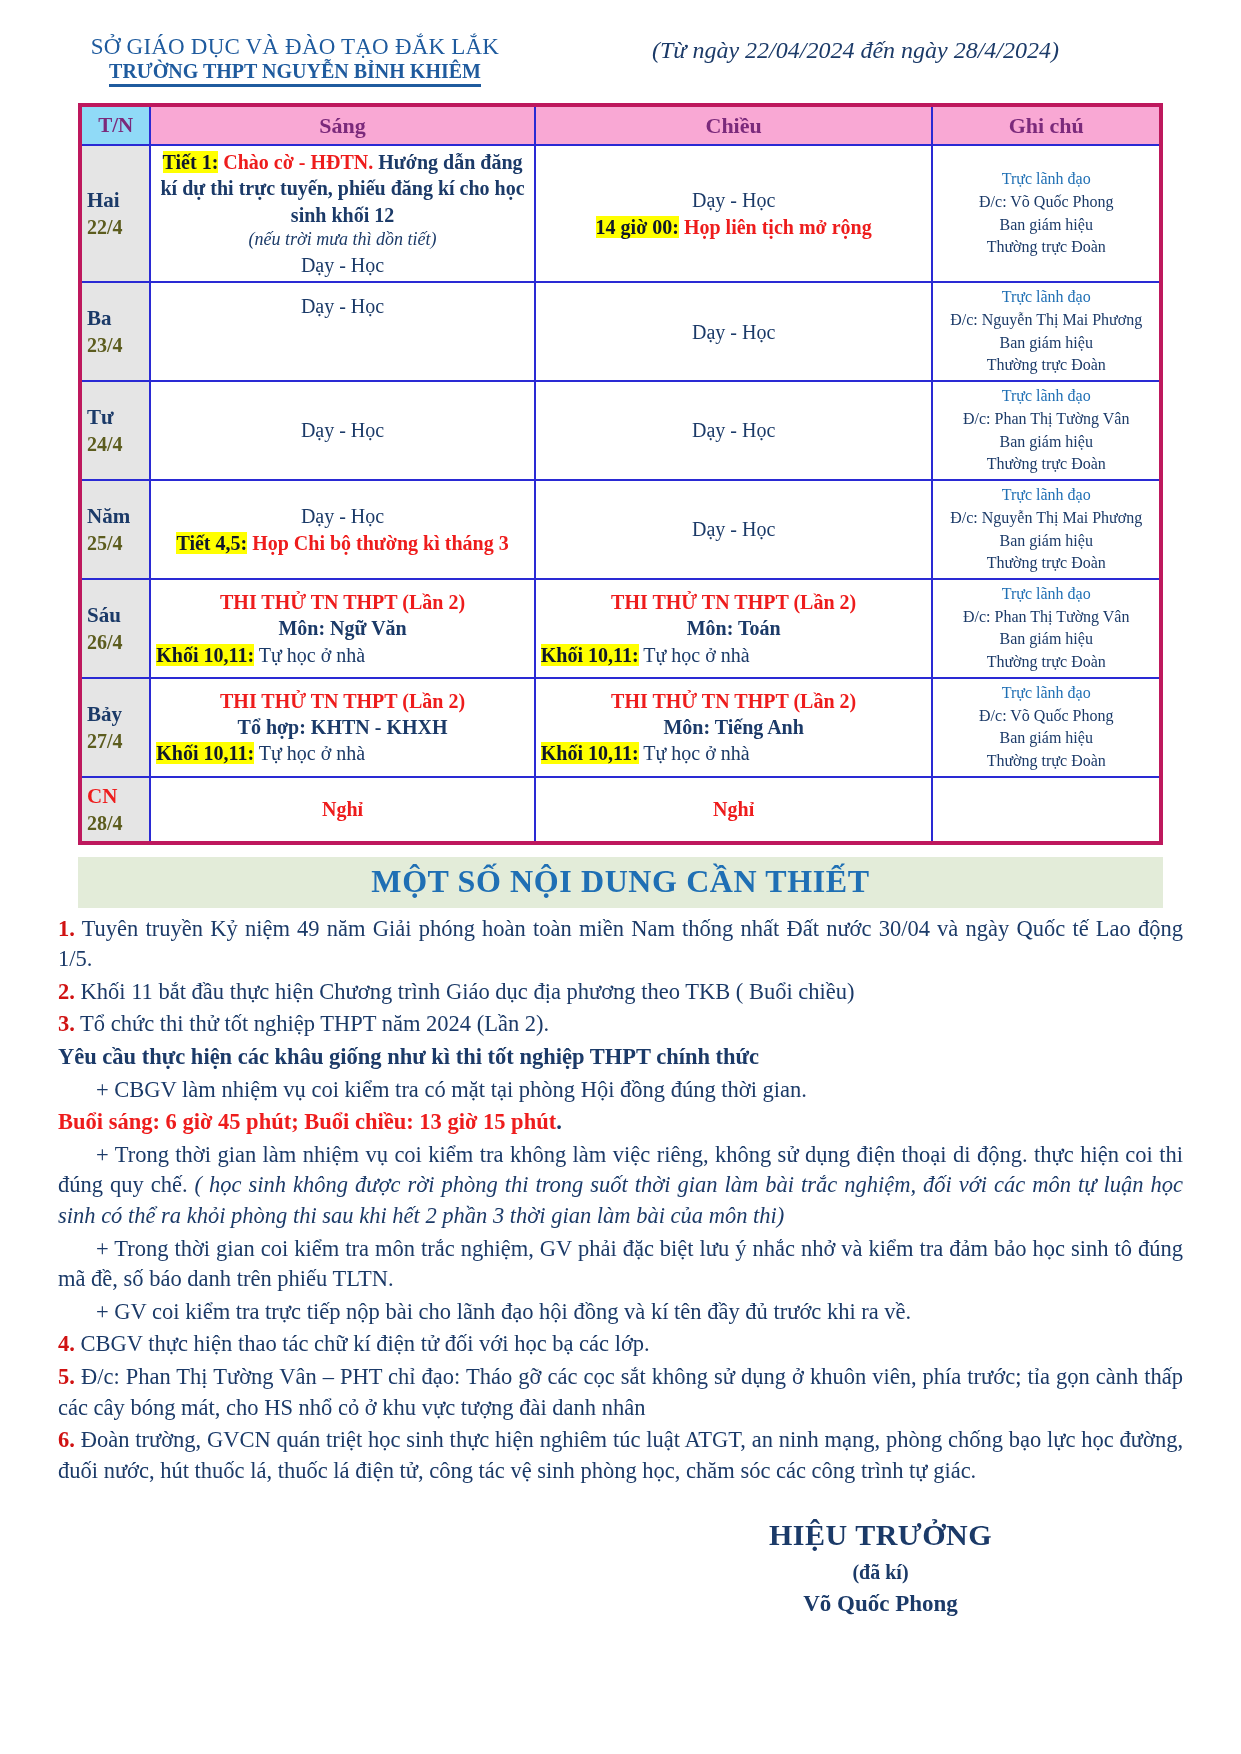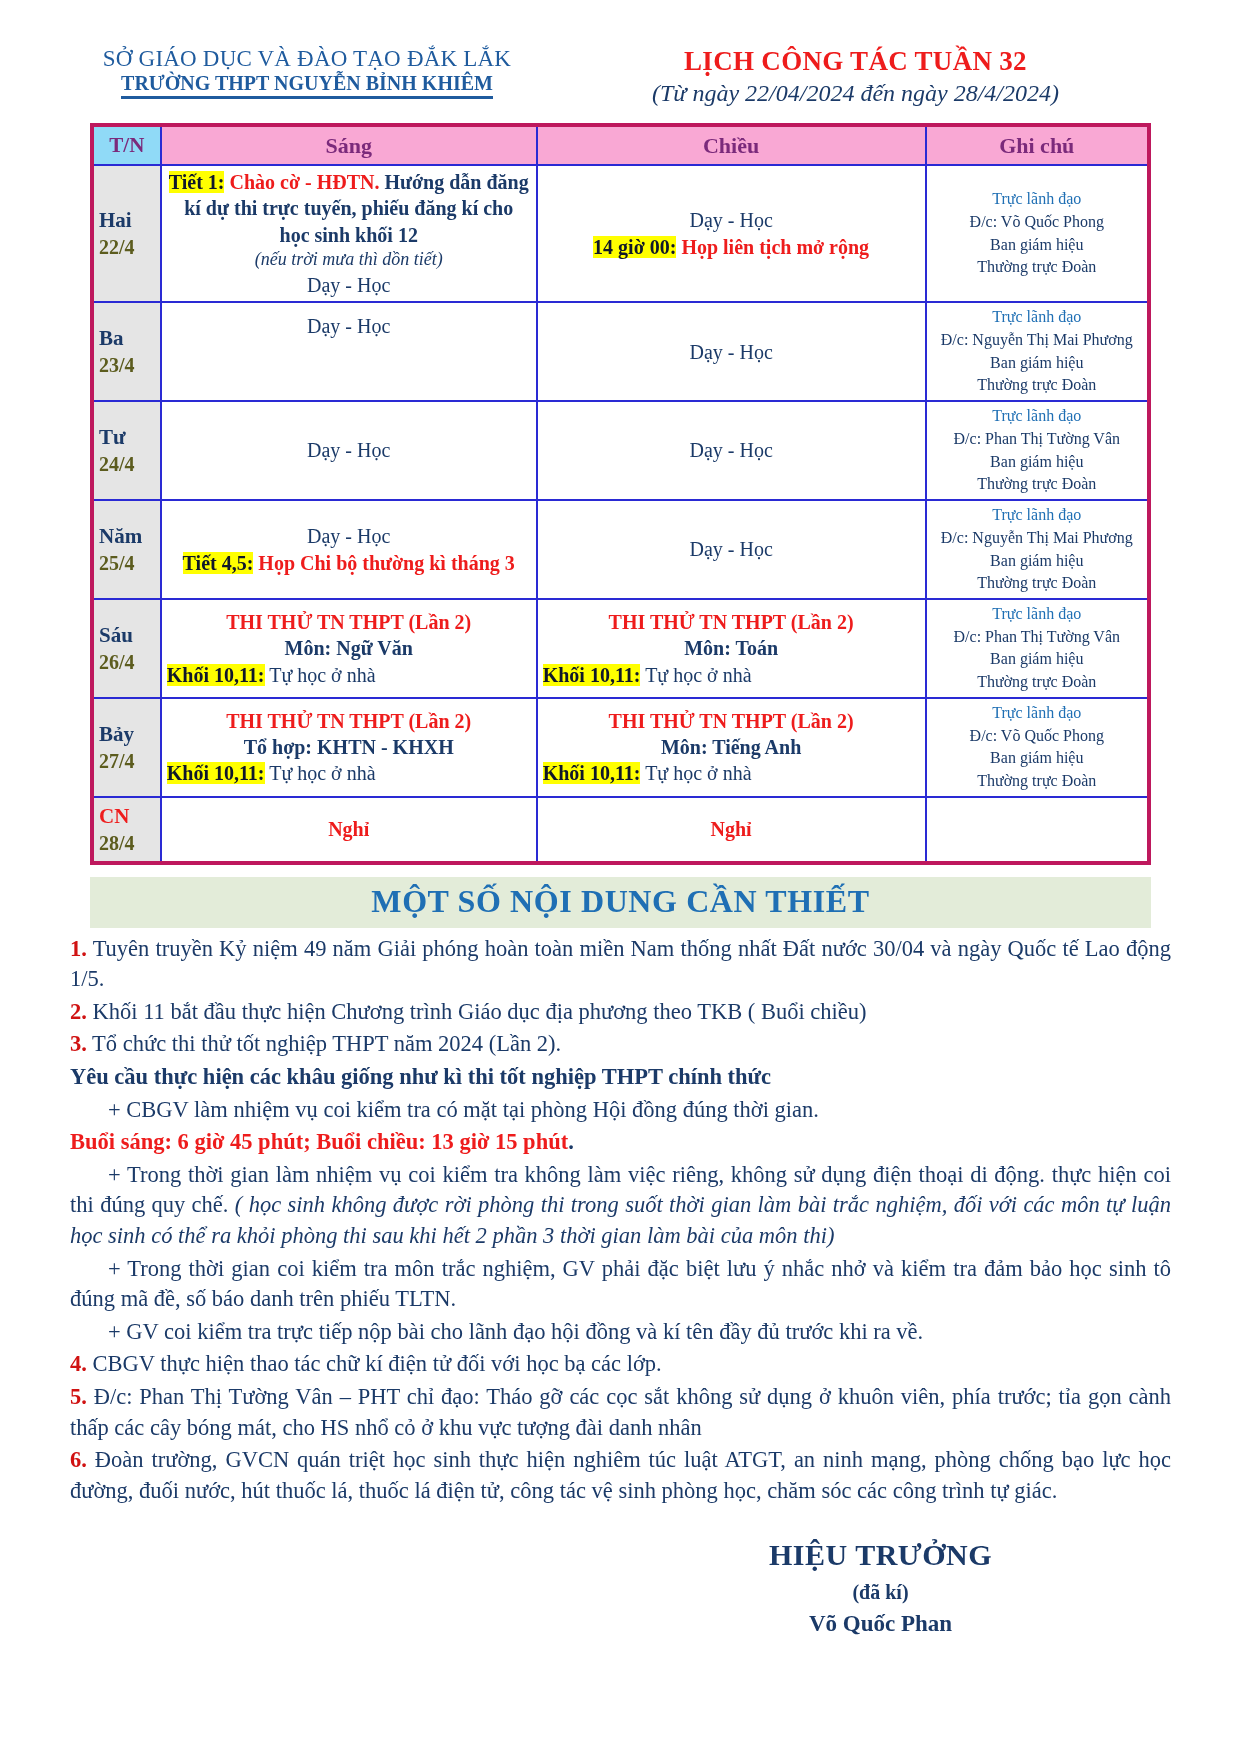--- a/index.html
+++ b/index.html
@@ -6,21 +6,21 @@
   html, body { margin: 0; padding: 0; }
   body {
     width: 1241px;
     height: 1754px;
     background: #ffffff;
     font-family: "Liberation Serif", "DejaVu Serif", serif;
     color: #1b3a68;
     overflow: hidden;
   }
 
-  .page { position: relative; width: 1241px; height: 1742px; padding: 12px; }
+  .page { position: relative; width: 1241px; height: 1742px; padding: 0; }
 
   
   .header { display: flex; align-items: flex-start; padding: 28px 60px 0 60px; }
   .hdr-left { width: 470px; text-align: center; padding-top: 6px; }
   .hdr-dept {
     font-size: 23px; letter-spacing: .2px; color: #1f5b9e; white-space: nowrap;
   }
   .hdr-school {
     font-size: 20px; font-weight: bold; color: #1f5b9e;
     border-bottom: 3px solid #1f5b9e; display: inline-block; padding-bottom: 1px;
@@ -116,21 +116,20 @@
 <body>
 
 <div class="page">
 
   <div class="header">
     <div class="hdr-left">
       <div class="hdr-dept">SỞ GIÁO DỤC VÀ ĐÀO TẠO ĐẮK LẮK</div>
       <div class="hdr-school">TRƯỜNG THPT NGUYỄN BỈNH KHIÊM</div>
     </div>
     <div class="hdr-right">
-      <div class="hdr-title">LỊCH CÔNG TÁC TUẦN 32</div>
       <div class="hdr-sub">(Từ ngày 22/04/2024 đến ngày 28/4/2024)</div>
     </div>
   </div>
 
   <div class="tbl-wrap">
     <table class="sched">
       <colgroup>
         <col class="c-day">
           <col class="c-mor">
           <col class="c-aft">
@@ -360,19 +359,19 @@
 
     <p>
       <span class="num">6.</span>
       <span>Đoàn trường, GVCN quán triệt học sinh thực hiện nghiêm túc luật ATGT, an ninh mạng, phòng chống bạo lực học đường, đuối nước, hút thuốc lá, thuốc lá điện tử, công tác vệ sinh phòng học, chăm sóc các công trình tự giác.</span>
     </p>
 
     <div class="sign">
       <div class="sign-inner">
         <div class="sig-role">HIỆU TRƯỞNG</div>
         <div class="sig-note">(đã kí)</div>
-        <div class="sig-name">Võ Quốc Phan</div>
+        <div class="sig-name">Võ Quốc Phong</div>
       </div>
     </div>
 
   </div>
 
 </div>
 
 </body></html>

